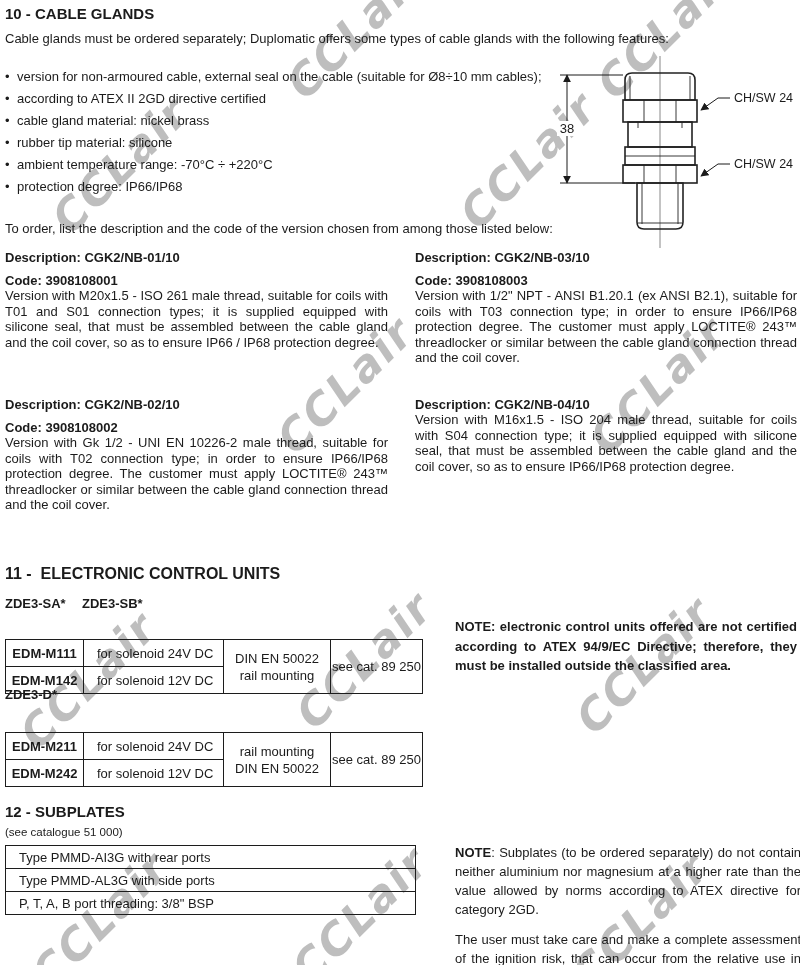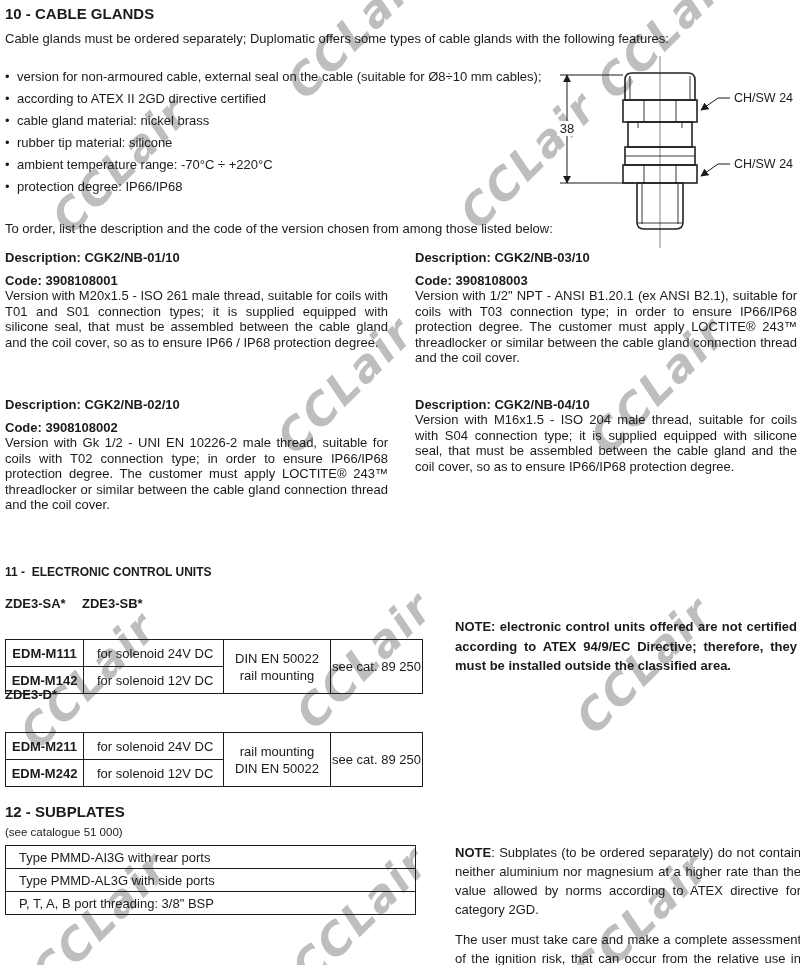--- a/index.html
+++ b/index.html
@@ -158,21 +158,21 @@
     <div class="desc-block" style="left:5px;top:398px;width:383px">
       <p class="dline">Description: CGK2/NB-02/10</p>
       <p class="dline">Code: 3908108002</p>
       <p class="dtext">Version with Gk 1/2 - UNI EN 10226-2 male thread, suitable for coils with T02 connection type; in order to ensure IP66/IP68 protection degree. The customer must apply LOCTITE® 243™ threadlocker or similar between the cable gland connection thread and the coil cover.</p>
     </div>
     <div class="desc-block" style="left:415px;top:398px;width:382px">
       <p class="dline">Description: CGK2/NB-04/10</p>
       <p class="dtext">Version with M16x1.5 - ISO 204 male thread, suitable for coils with S04 connection type; it is supplied equipped with silicone seal, that must be assembled between the cable gland and the coil cover, so as to ensure IP66/IP68 protection degree.</p>
     </div>
 
-    <h1 class="sec-title" style="left:5px;top:565px;font-size:12px">11 -  ELECTRONIC CONTROL UNITS</h1>
+    <h1 class="sec-title" style="left:5px;top:565px;font-size:16px">11 -  ELECTRONIC CONTROL UNITS</h1>
 
     <span class="grp-label" style="left:5px;top:596px">ZDE3-SA*</span>
     <span class="grp-label" style="left:82px;top:596px">ZDE3-SB*</span>
 
     <table class="ect" style="left:5px;top:616px">
       <colgroup>
           <col style="width:78px">
           <col style="width:140px">
           <col style="width:107px">
           <col style="width:92px">

